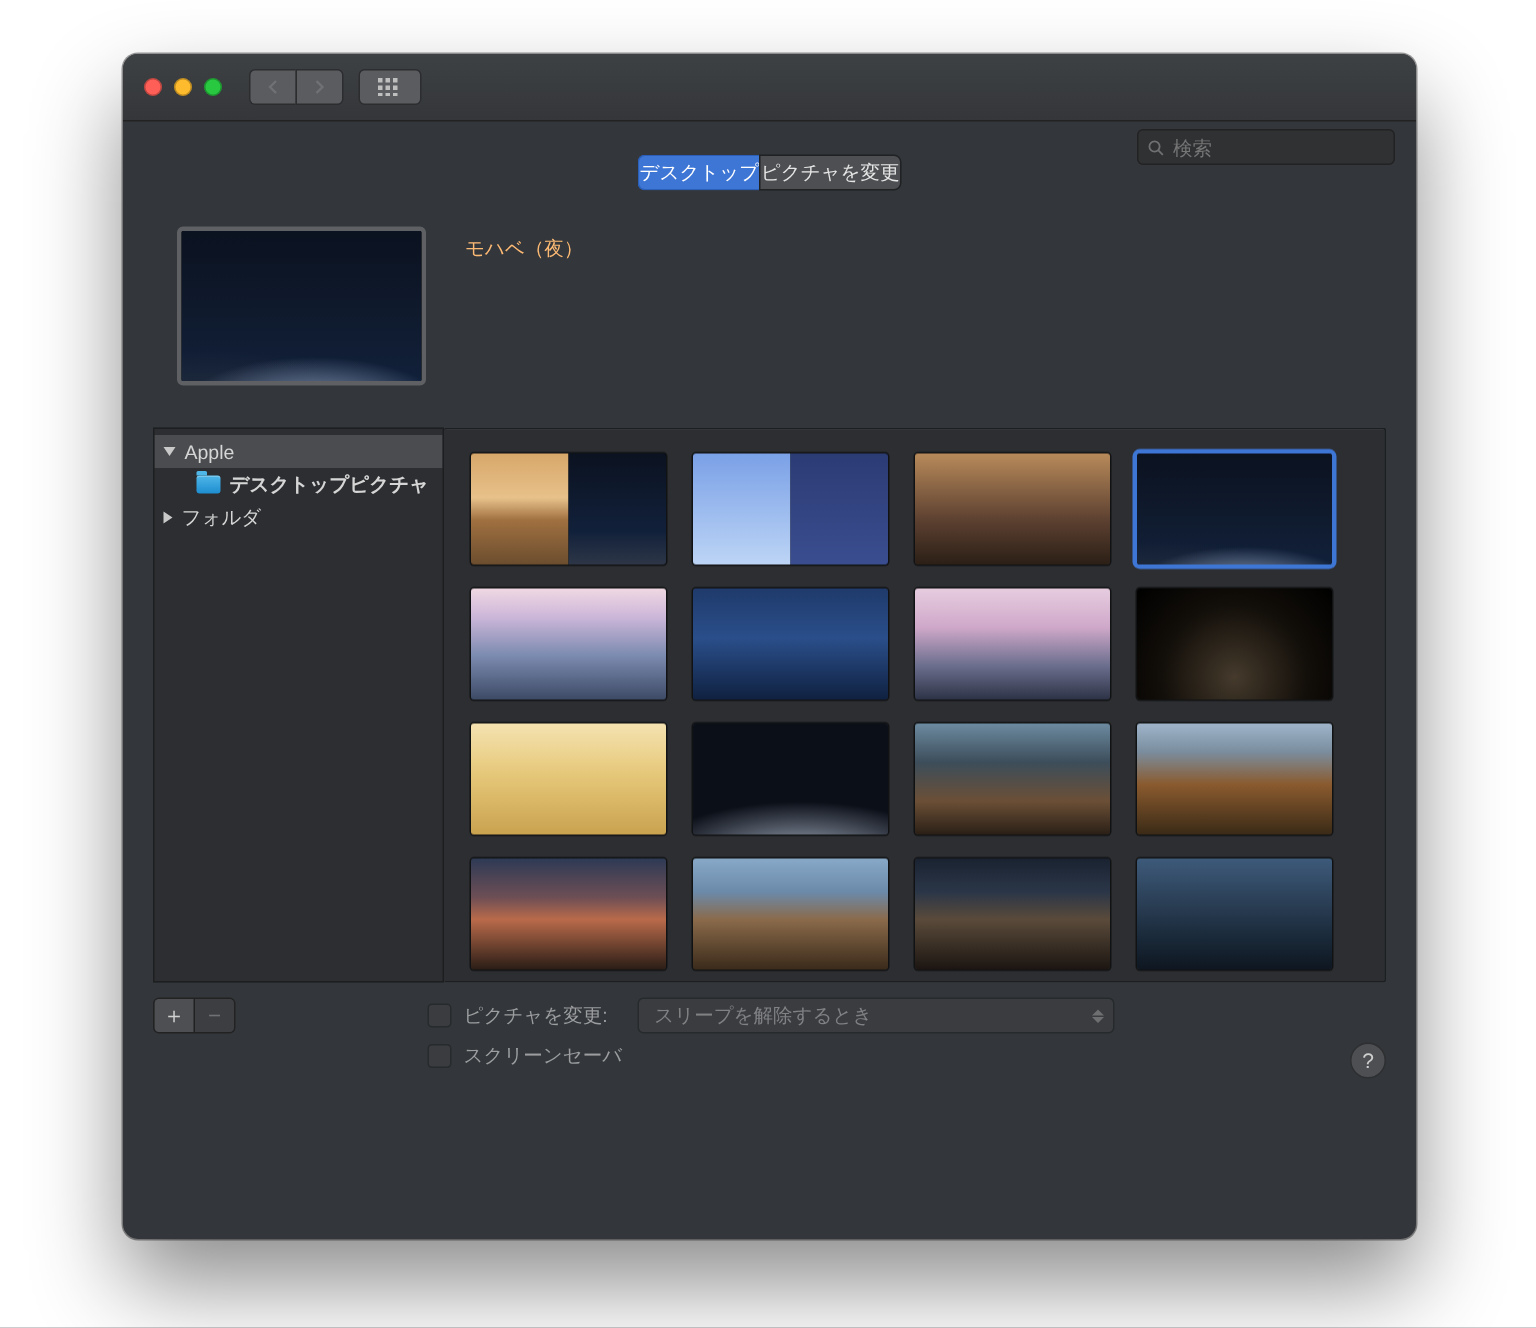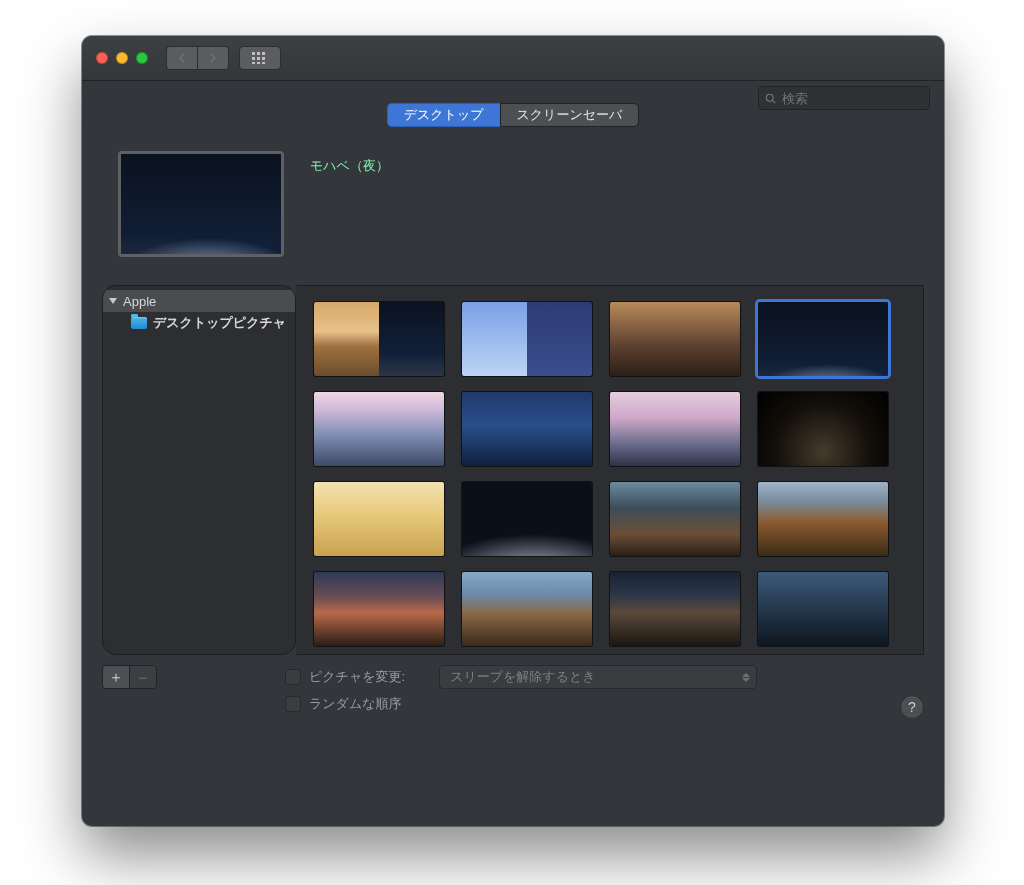--- a/index.html
+++ b/index.html
@@ -92,21 +92,21 @@
   }
 
   
   .tabbar {
     display: flex;
     justify-content: center;
     margin-top: 22px;
   }
   .tab {
     height: 22px;
-    padding: 0 16px;
+    padding: 0 0;
     display: flex; align-items: center;
     font-size: 13px;
     border: 1px solid #1f2123;
     background: #4d4f52;
     color: #e6e6e6;
     cursor: default;
   }
   .tab.first  { border-radius: 5px 0 0 5px; border-right: none; }
   .tab.last   { border-radius: 0 5px 5px 0; }
   .tab.active { background: #3e76d6; border-color: #2b5fb8; color: #fff; }
@@ -128,35 +128,35 @@
   .mojave-night {
     width: 100%; height: 100%;
     background:
       radial-gradient(ellipse 140% 90% at 55% 120%, #7c8aa0 0%, #5a6a85 18%, rgba(0,0,0,0) 40%),
       radial-gradient(ellipse 160% 110% at 10% 140%, #2d3647 0%, #222b3a 25%, rgba(0,0,0,0) 55%),
       linear-gradient(#0b1220 0%, #0f1a2d 55%, #11203a 100%);
   }
   .wall-name {
     margin: 6px 0 0 26px;
     font-size: 13px;
-    color: #86efac;
+    color: #fdba74;
   }
 
   
   .split {
     display: flex;
     margin: 28px 20px 0 20px;
     height: 370px;
     gap: 0;
   }
   .sourcelist {
     width: 192px;
     background: #2c2e31;
     border: 1px solid #1c1e20;
-    border-radius: 14px;
+    border-radius: 0;
     padding: 4px 0;
     font-size: 13px;
     overflow: hidden;
   }
   .srow {
     display: flex;
     align-items: center;
     height: 22px;
     padding: 0 6px;
     gap: 6px;
@@ -272,21 +272,21 @@
   }
   .chkbox {
     width: 14px; height: 14px;
     border-radius: 3px;
     background: #3a3c3f;
     border: 1px solid #272a2c;
   }
   .popup {
     width: 300px;
     height: 22px;
-    margin-left: 26px;
+    margin-left: 12px;
     background: #3a3c3f;
     border: 1px solid #272a2c;
     border-radius: 4px;
     display: flex;
     align-items: center;
     justify-content: space-between;
     padding: 0 6px 0 10px;
     color: #7f8183;
     font-size: 13px;
   }
@@ -353,39 +353,43 @@
       <svg width="13" height="13" viewBox="0 0 13 13">
         <circle cx="5.5" cy="5.5" r="4" fill="none" stroke="#8a8c8e" stroke-width="1.4"></circle>
         <line x1="8.5" y1="8.5" x2="12" y2="12" stroke="#8a8c8e" stroke-width="1.4"></line>
       </svg>
       <input type="text" placeholder="検索" style="">
     </div>
   </div>
 
   <div class="tabbar">
     <div class="tab first active">デスクトップ</div>
-    <div class="tab last">スクリーンセーバ</div>
+    <div class="tab last">ピクチャを変更</div>
   </div>
 
   <div class="preview-row">
     <div class="preview-frame">
       <div class="mojave-night"></div>
     </div>
     <div class="wall-name">モハベ（夜）</div>
   </div>
 
   <div class="split">
     <div class="sourcelist">
       <div class="srow sel">
         <span class="tri down"></span>
         <span>Apple</span>
       </div>
       <div class="srow indent1">
         <span class="folder-ico"></span>
         <span>デスクトップピクチャ</span>
+      </div>
+      <div class="srow">
+        <span class="tri right"></span>
+        <span>フォルダ</span>
       </div>
     </div>
 
     <div class="gridwrap">
       <div class="grid">
         <div class="thumb">
           <div class="dyn-split">
               <div class="bg-mojave-day"></div>
               <div class="bg-mojave-night"></div>
             </div>
@@ -428,19 +432,19 @@
         <div class="popup">
           <span>スリープを解除するとき</span>
           <span class="caret">
               <span class="up"></span>
               <span class="down"></span>
             </span>
         </div>
       </div>
       <div class="chkrow">
         <div class="chkbox"></div>
-        <span>ランダムな順序</span>
+        <span>スクリーンセーバ</span>
       </div>
     </div>
     <div class="helpbtn">?</div>
   </div>
 
 </div>
 
 </body></html>

